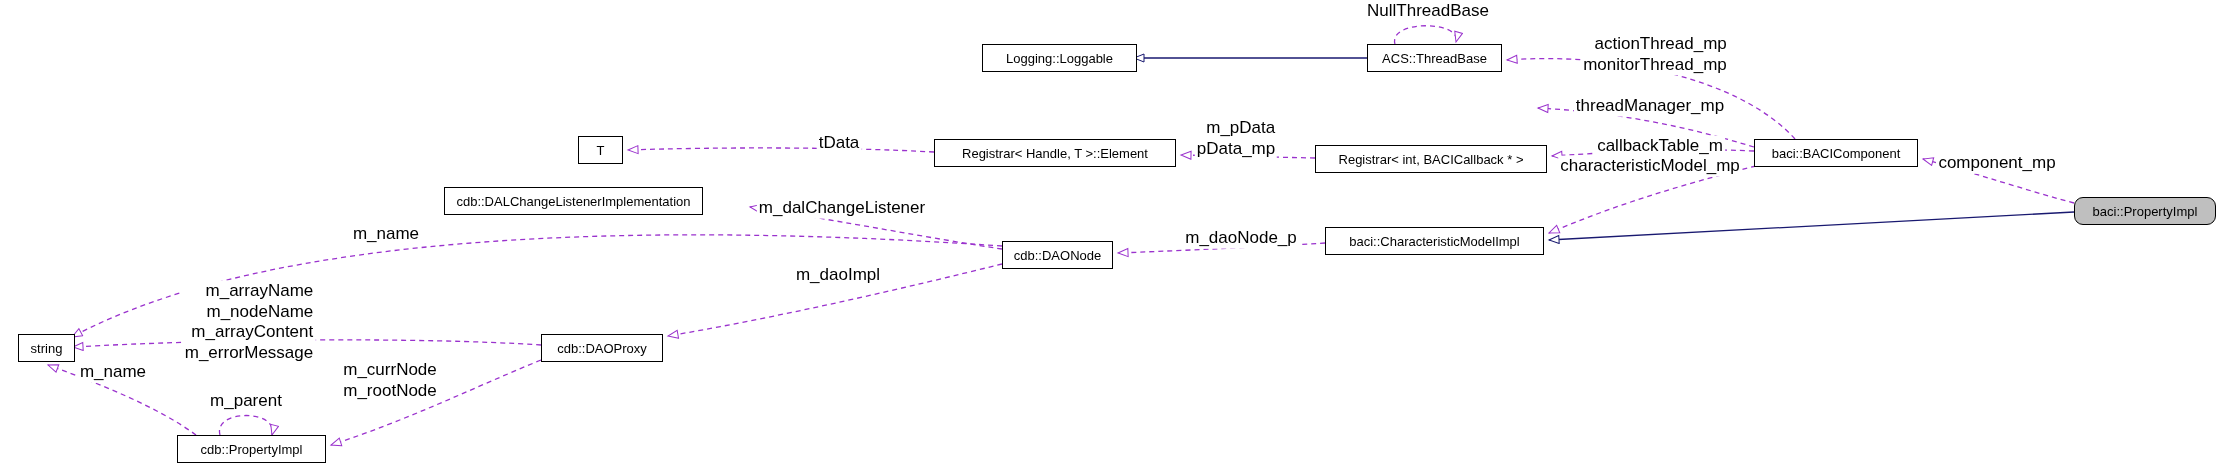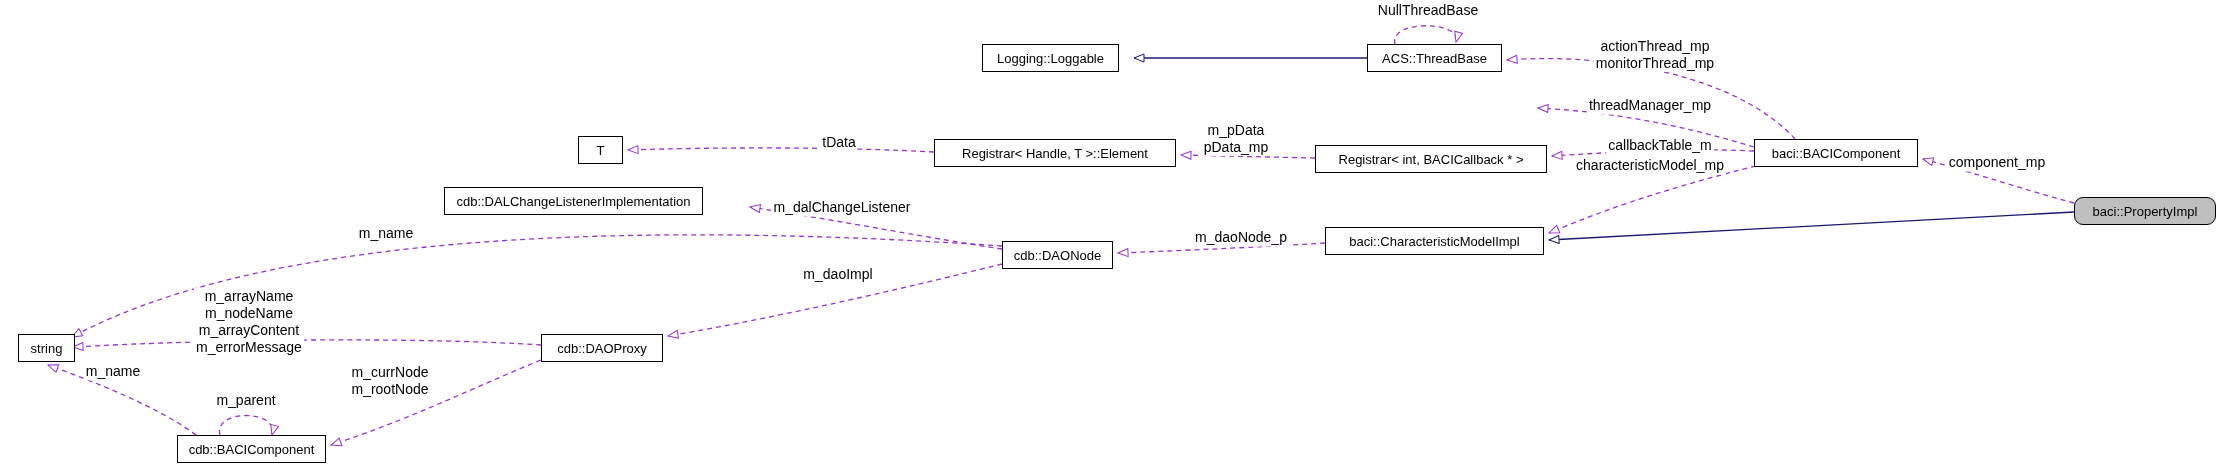--- a/index.html
+++ b/index.html
@@ -25,25 +25,25 @@
     align-items: center;
     justify-content: center;
     font-size: 13px;
     white-space: nowrap;
     cursor: pointer;
   }
   .node.main { background: #bfbfbf; cursor: default; border-radius: 9px; }
   .elabel {
     position: absolute;
     transform: translate(-50%, -50%);
-    font-size: 14px;
+    font-size: 17px;
     line-height: 1.22;
     color: #000000;
     white-space: pre-line;
-    text-align: center;
+    text-align: right;
     background: #ffffff;
     padding: 0 2px;
     pointer-events: none;
   }
 </style>
 </head>
 <body>
 
 <div class="diagram">
 
@@ -93,27 +93,27 @@
   <div class="elabel" style="left:838px;  top:275px;">m_daoImpl</div>
   <div class="elabel" style="left:249px;  top:322px;">m_arrayName
 m_nodeName
 m_arrayContent
 m_errorMessage</div>
   <div class="elabel" style="left:113px;  top:372px;">m_name</div>
   <div class="elabel" style="left:390px;  top:381px;">m_currNode
 m_rootNode</div>
   <div class="elabel" style="left:246px;  top:401px;">m_parent</div>
 
-  <div class="node" style="left:982px;  top:44px;  width:137px;text-align:center;">Logging::Loggable</div>
+  <div class="node" style="left:982px;  top:44px;  width:155px;text-align:center;">Logging::Loggable</div>
   <div class="node" style="left:1367px; top:44px;  width:135px;">ACS::ThreadBase</div>
   <div class="node" style="left:578px;  top:136px; width:45px;">T</div>
   <div class="node" style="left:934px;  top:139px; width:242px;">Registrar&lt; Handle, T &gt;::Element</div>
   <div class="node" style="left:1754px; top:139px; width:164px;">baci::BACIComponent</div>
   <div class="node" style="left:1315px; top:145px; width:232px;">Registrar&lt; int, BACICallback * &gt;</div>
   <div class="node main" style="left:2074px; top:197px; width:142px;">baci::PropertyImpl</div>
   <div class="node" style="left:444px;  top:187px; width:259px;">cdb::DALChangeListenerImplementation</div>
   <div class="node" style="left:1002px; top:241px; width:111px;">cdb::DAONode</div>
   <div class="node" style="left:1325px; top:227px; width:219px;">baci::CharacteristicModelImpl</div>
   <div class="node" style="left:11px;   top:334px; width:57px;margin-left:7px;">string</div>
   <div class="node" style="left:541px;  top:334px; width:122px;">cdb::DAOProxy</div>
-  <div class="node" style="left:177px;  top:435px; width:149px;">cdb::BACIComponent</div>
+  <div class="node" style="left:177px;  top:435px; width:149px;">cdb::PropertyImpl</div>
 
 </div>
 
 </body></html>

